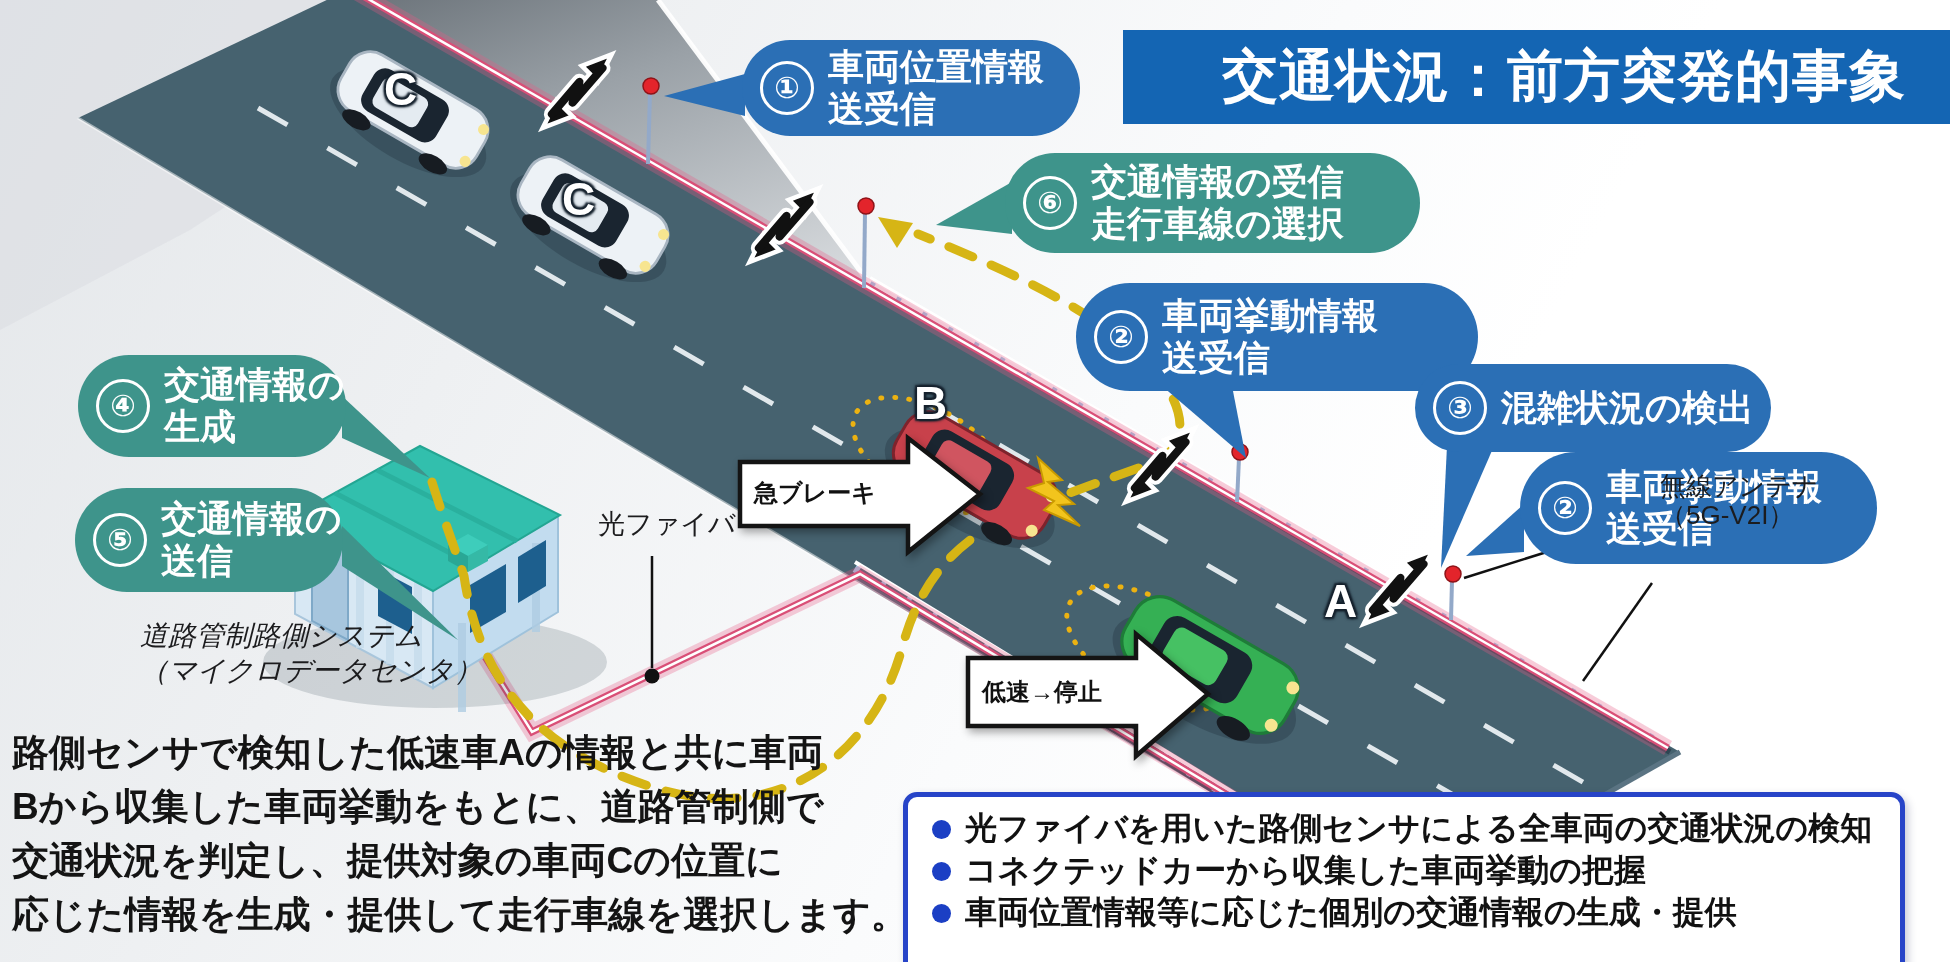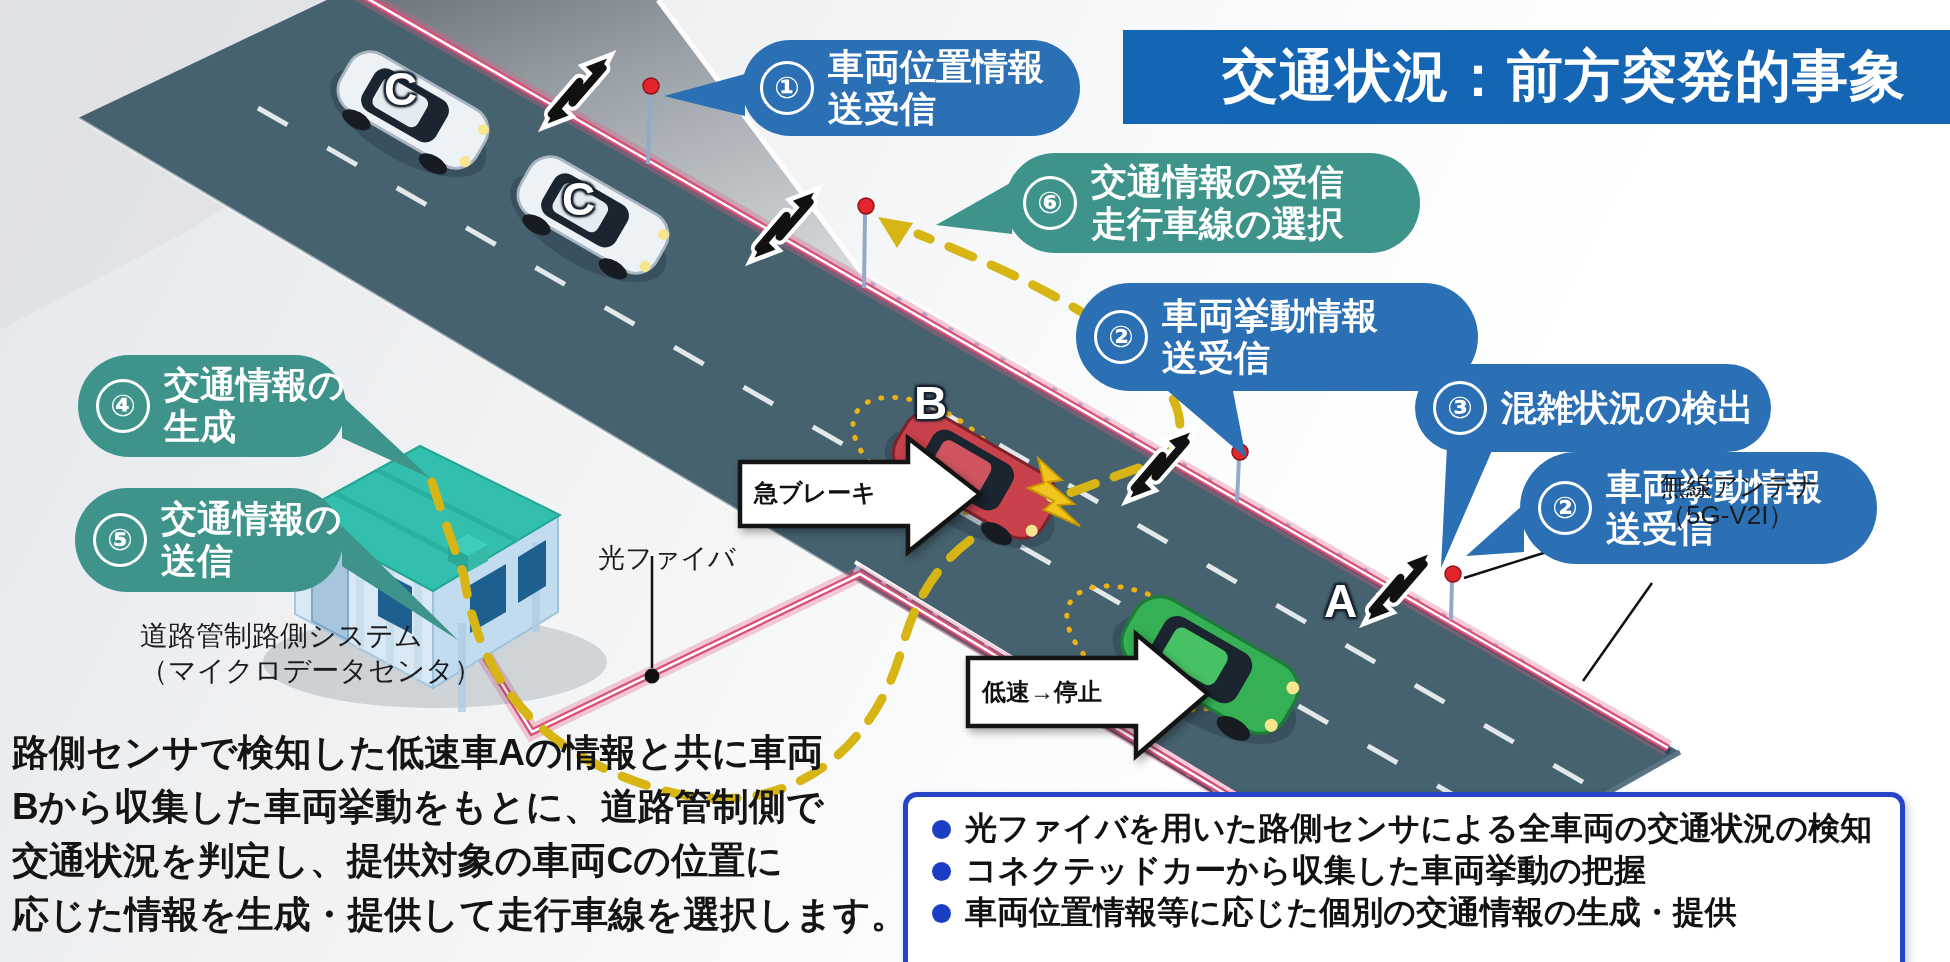--- a/index.html
+++ b/index.html
@@ -39,22 +39,22 @@
   
   .carlab{font-size:46px;font-weight:bold;color:#fff;
     text-shadow:0 0 5px #16222e,2px 2px 2px #16222e,-2px -2px 2px #16222e,2px -2px 2px #16222e,-2px 2px 2px #16222e;}
   .lc1{left:384px;top:62px;}
   .lc2{left:562px;top:172px;}
   .lb {left:914px;top:376px;}
   .la {left:1324px;top:574px;}
 
   
   .ann{color:#1c1c1e;font-size:27px;line-height:31px;white-space:nowrap;}
-  .fiber-lab{left:598px;top:543px;}
-  .rsys{left:140px;top:618px;font-size:28px;line-height:35px;}
+  .fiber-lab{left:598px;top:509px;}
+  .rsys{left:140px;top:618px;font-size:28px;line-height:35px;font-style:italic;}
   .ant{left:1660px;top:472px;font-size:26px;line-height:29px;}
   .sens{left:1660px;top:560px;font-size:26px;line-height:29px;}
 
   
   .desc{left:12px;top:726px;color:#141414;font-weight:bold;}
   .desc div{font-size:37px;line-height:54px;white-space:nowrap;}
 
   
   .sbox{left:903px;top:792px;width:1002px;height:185px;background:#fff;
     border:5px solid #2744C8;border-radius:14px;box-sizing:border-box;

